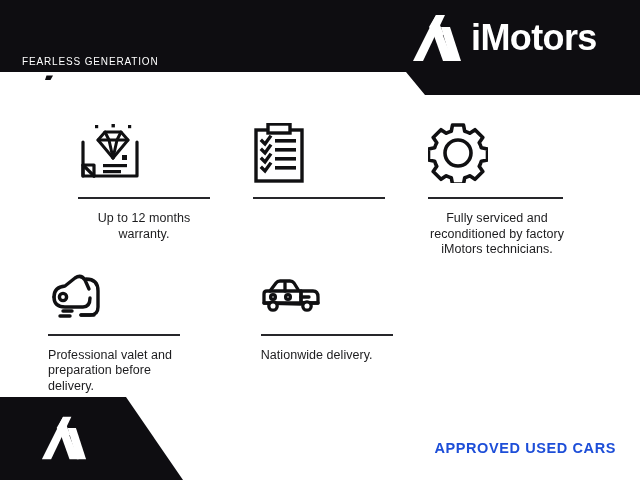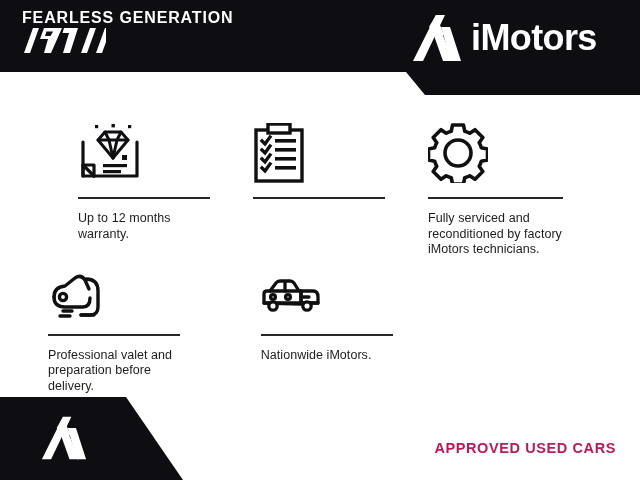--- a/index.html
+++ b/index.html
@@ -30,26 +30,27 @@
     -webkit-clip-path: polygon(0 0, 640px 0, 640px 95px, 425px 95px, 406px 72px, 0 72px);
     clip-path: polygon(0 0, 640px 0, 640px 95px, 425px 95px, 406px 72px, 0 72px);
   }
   .header-left {
     position: absolute;
     left: 22px;
     top: 11px;
     color: #ffffff;
   }
   .fearless-line {
-    font-size: 16px;
-    font-weight: bold;
+    font-size: 10px;
+    font-weight: normal;
     letter-spacing: 0.85px;
     line-height: 14px;
     color: #ffffff;
     white-space: nowrap;
+    margin-top: 44px;
   }
   .year-badge {
     margin-top: 1px;
     height: 30px;
     width: 84px;
   }
 
   .header-right {
     position: absolute;
     left: 411px;
@@ -115,21 +116,21 @@
   .cell.c3 .rule { width: 135px; }
 
   .feature-text {
     margin-top: 12px;
     font-size: 12.5px;
     line-height: 15.5px;
     color: #1c1c1e;
     letter-spacing: 0.05px;
   }
 
-  .row1 .cell { padding-top: 22px; }
+  .row1 .cell { padding-top: 22px; text-align: center; }
   .row2 .cell { padding-top: 6px; padding-left: 48px; }
   .row2 .icon-box { height: 62px; }
 
   
   .footer-shape {
     position: absolute;
     left: 0;
     top: 397px;
     width: 190px;
     height: 83px;
@@ -144,21 +145,21 @@
     width: 48px;
     height: 46px;
   }
   .footer-tagline {
     position: absolute;
     right: 24px;
     top: 440px;
     font-size: 14.5px;
     font-weight: bold;
     letter-spacing: 0.6px;
-    color: #be185d;
+    color: #1d4ed8;
     white-space: nowrap;
   }
 </style>
 </head>
 <body>
 
 <div id="page">
 
   <div class="header"></div>
 
@@ -294,21 +295,21 @@
                 <path d="M40 24 h8"></path>
                 <path d="M3 30 h54"></path>
                 <circle cx="12" cy="33" r="4.2" fill="#ffffff"></circle>
                 <circle cx="46" cy="33" r="4.2" fill="#ffffff"></circle>
                 <circle cx="12" cy="24" r="2.4"></circle>
                 <circle cx="27" cy="24" r="2.4"></circle>
               </g>
             </svg>
           </div>
           <div class="rule"></div>
-          <div class="feature-text">Nationwide iMotors.</div>
+          <div class="feature-text">Nationwide delivery.</div>
         </div>
       </div>
 
       <div class="cell c3"></div>
 
     </div>
 
   </div>
 
   <div class="footer-shape"></div>

